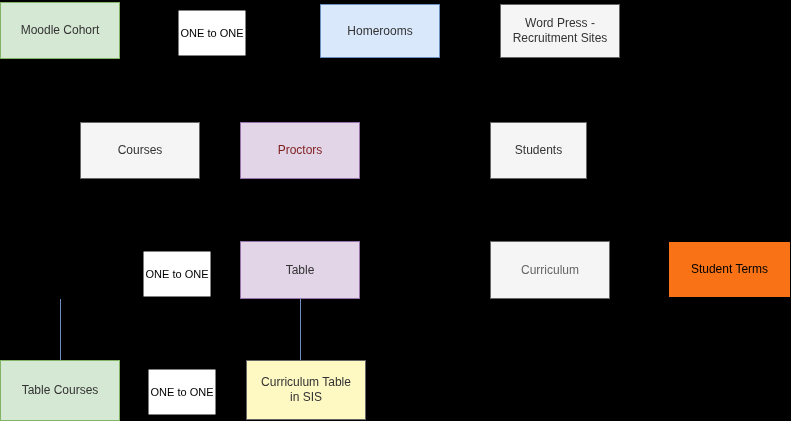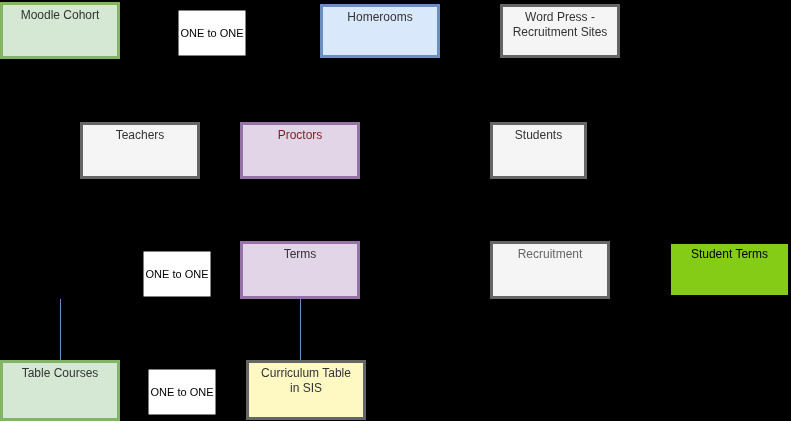--- a/index.html
+++ b/index.html
@@ -9,27 +9,28 @@
   }
   .canvas {
     position: relative;
     width: 791px;
     height: 421px;
     background: #000;
     overflow: hidden;
   }
   .node {
     position: absolute;
-    border: 3px solid #701a75;
+    border: 1px solid #701a75;
     display: flex;
+    align-items: center;
     justify-content: center;
     text-align: center;
     font-size: 12px;
     line-height: 15px;
-    padding: 3px 8px;
+    padding: 18px 8px;
     color: #333;
   }
   .edge-label {
     position: absolute;
     transform: translate(-50%, -50%);
     background: #ffffff;
     color: #000000;
     font-size: 11px;
     line-height: 13px;
     padding: 16px 2px;
@@ -57,43 +58,43 @@
 
   <div class="node" style="left: 500px; top: 4px; width: 120px; height: 54px; background: rgb(245, 245, 245); border-color: rgb(102, 102, 102); color: rgb(51, 51, 51);">
     <span>Word Press - Recruitment Sites</span>
   </div>
 
   <div class="node" style="left: 320px; top: 4px; width: 120px; height: 54px; background: rgb(218, 232, 252); border-color: rgb(108, 142, 191); color: rgb(51, 51, 51);">
     <span>Homerooms</span>
   </div>
 
   <div class="node" style="left: 80px; top: 122px; width: 120px; height: 57px; background: rgb(245, 245, 245); border-color: rgb(102, 102, 102); color: rgb(51, 51, 51);">
-    <span>Teachers</span>
+    <span>Courses</span>
   </div>
 
   <div class="node" style="left: 240px; top: 122px; width: 120px; height: 57px; background: rgb(225, 213, 231); border-color: rgb(150, 115, 166); color: #7f1d1d;">
     <span>Proctors</span>
   </div>
 
   <div class="node" style="left: 490px; top: 122px; width: 97px; height: 57px; background: rgb(245, 245, 245); border-color: rgb(102, 102, 102); color: rgb(51, 51, 51);">
     <span>Students</span>
   </div>
 
 
   <div class="edge-label" style="left:177px; top:274px;">ONE to ONE</div>
 
   <div class="node" style="left: 240px; top: 241px; width: 120px; height: 58px; background: rgb(225, 213, 231); border-color: rgb(150, 115, 166); color: rgb(51, 51, 51);">
-    <span>Terms</span>
+    <span>Table</span>
   </div>
 
   <div class="node" style="left: 490px; top: 241px; width: 120px; height: 58px; background: rgb(245, 245, 245); border-color: rgb(102, 102, 102); color: rgb(102, 102, 102);">
-    <span>Recruitment</span>
+    <span>Curriculum</span>
   </div>
 
-  <div class="node" style="left: 668px; top: 241px; width: 123px; height: 57px; background: #84cc16; border-color: rgb(0, 0, 0); color: rgb(0, 0, 0);">
+  <div class="node" style="left: 668px; top: 241px; width: 123px; height: 57px; background: #f97316; border-color: rgb(0, 0, 0); color: rgb(0, 0, 0);">
     <span>Student Terms</span>
   </div>
 
   <div class="node" style="left: 0px; top: 360px; width: 120px; height: 61px; background: rgb(213, 232, 212); border-color: rgb(130, 179, 102); color: rgb(51, 51, 51);">
     <span>Table Courses</span>
   </div>
 
   <div class="edge-label" style="left:182px; top:392px;">ONE to ONE</div>
 
   <div class="node" style="left: 246px; top: 360px; width: 120px; height: 60px; background: #fef9c3; border-color: rgb(102, 102, 102); color: rgb(51, 51, 51);">

